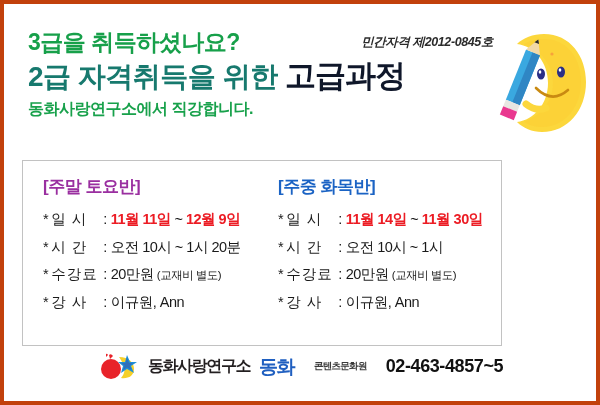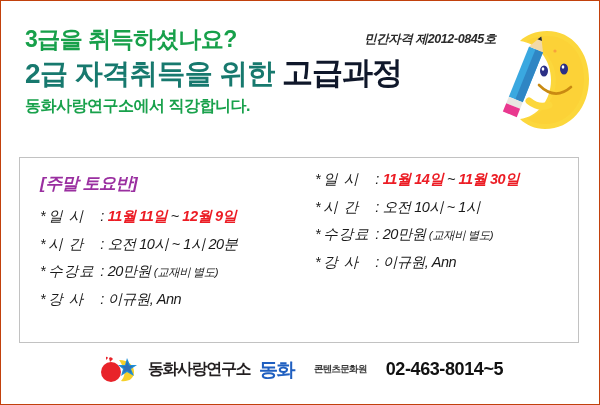--- a/index.html
+++ b/index.html
@@ -11,21 +11,21 @@
   body {
     font-family: "Liberation Sans", "DejaVu Sans", sans-serif;
   }
 
   .banner {
     position: relative;
     width: 600px;
     height: 405px;
     box-sizing: border-box;
     background: #ffffff;
-    border: 1px solid #c2410c;
+    border: 4px solid #c2410c;
     overflow: hidden;
   }
 
   
   .header {
     position: relative;
     height: 145px;
   }
 
   .headline-block {
@@ -88,27 +88,26 @@
     top: 26px;
     width: 104px;
     height: 108px;
   }
 
   
   .content-box {
     position: absolute;
     left: 18px;
     top: 156px;
-    width: 560px;
+    width: 480px;
     height: 186px;
     box-sizing: border-box;
     border: 1px solid #c2c2c2;
     background: #ffffff;
     display: flex;
-    font-style: italic;
   }
 
   .column {
     box-sizing: border-box;
     padding: 14px 0 0 20px;
     flex: 1 1 50%;
   }
   .column.right { padding-left: 16px; }
 
   .col-title {
@@ -284,20 +283,21 @@
           <div class="row">
             <span class="star">*</span>
             <span class="label">강   사</span>
             <span class="colon">:</span>
             <span class="value"><span>이규원, Ann</span></span>
           </div>
         </div>
     </div>
 
     <div class="column right">
+      <div class="col-title weekday">[주중 화목반]</div>
       <div>
           <div class="row">
             <span class="star">*</span>
             <span class="label">일   시</span>
             <span class="colon">:</span>
             <span class="value"><span class="hl">11월 14일</span><span> ~ </span><span class="hl">11월 30일</span></span>
           </div>
           <div class="row">
             <span class="star">*</span>
             <span class="label">시   간</span>
@@ -330,17 +330,17 @@
         <circle cx="14" cy="16" r="10" fill="#e8232a"></circle>
         <path d="M12 2 q2 -2 4 1 l-3 3 z" fill="#e8232a"></path>
         <path d="M9 1 q1 -1 2 1 l-2 2 z" fill="#e8232a"></path>
         <polygon points="30,2 33,9 40,9 34,13 37,20 30,16 24,20 26,13 21,9 28,9" fill="#1f8fd6"></polygon>
         <polygon points="30,5 32,10 36,10 33,12.5 34.5,17 30,14.5 26,17 27.5,12.5 24.5,10 28.5,10" fill="#2e6fb8"></polygon>
       </svg>
 
       <span class="logo-text">동화사랑연구소</span>
       <span class="brand-mark">동화</span>
       <span class="brand-sub">콘텐츠문화원</span>
-      <span class="phone">02-463-8014~5</span>
+      <span class="phone">02-463-4857~5</span>
     </div>
   </div>
 
 </div>
 
 </body></html>

